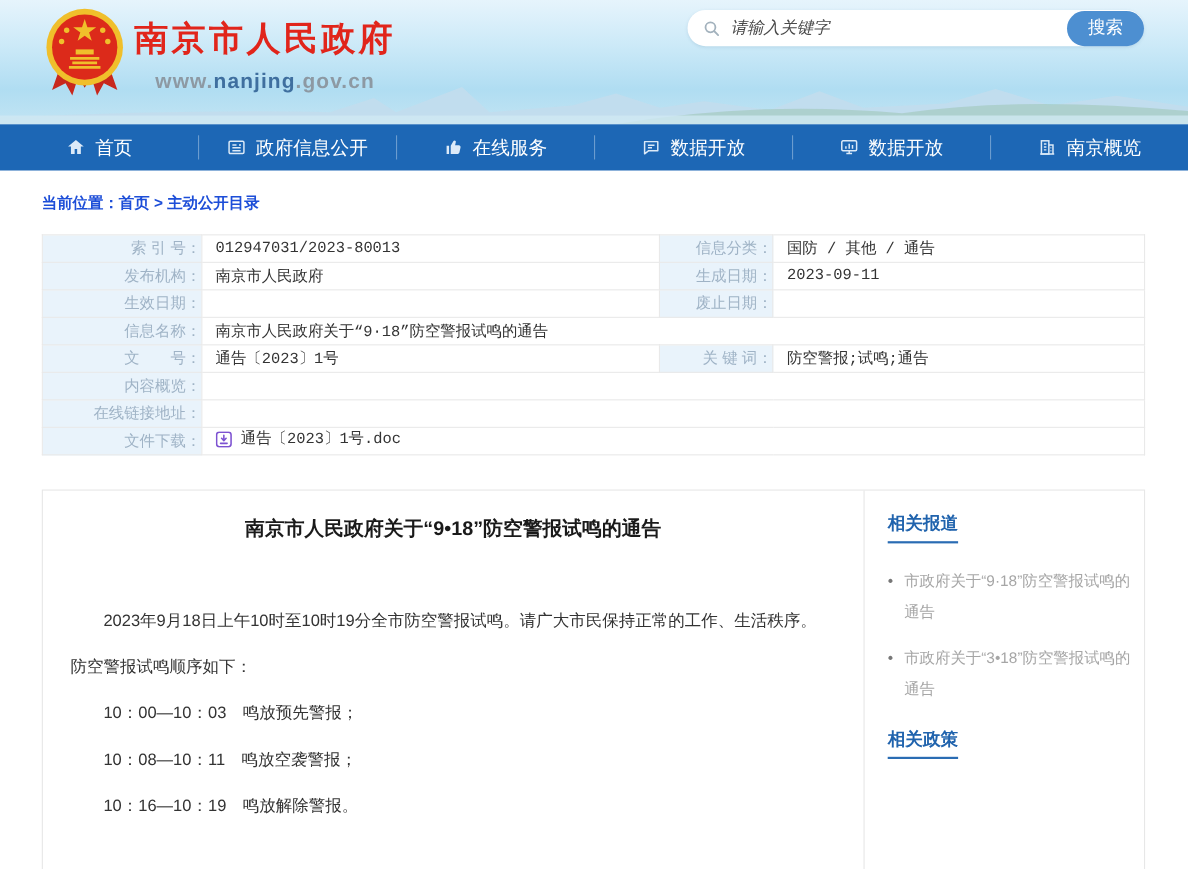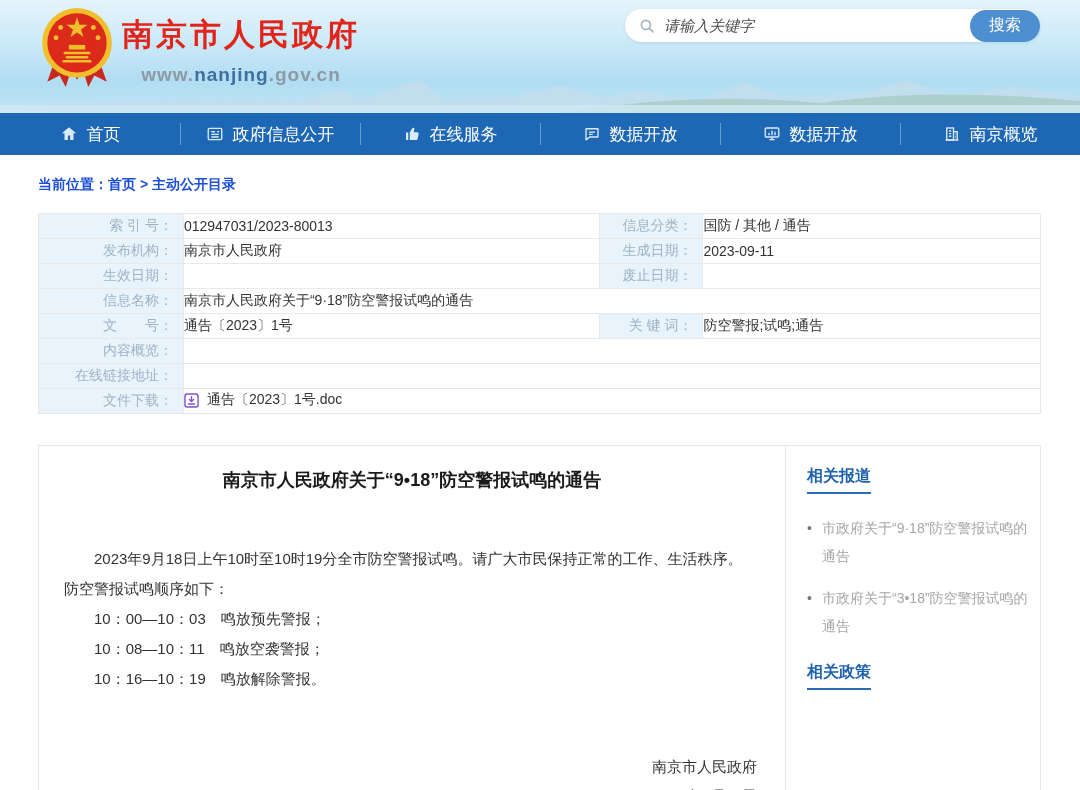--- a/index.html
+++ b/index.html
@@ -38,32 +38,32 @@
   
   .breadcrumb { position:absolute; left:38px; top:176px; font-size:14px; color:#333; }
   .breadcrumb span { color:#1d4ed8;font-weight:bold; }
   .crumb-link { cursor:pointer; }
 
   
   .info-table { position:absolute; left:38px; top:213px; width:1003px;
     border-collapse:collapse; font-size:14px; }
   .info-table td { border:1px solid #e9e9e9; height:25px; padding:1px 0; }
   .info-table td.lbl { background:#e9f3fb; color:#9fb3c6; text-align:right;
-    padding-right:10px; white-space:nowrap; }
-  .info-table td.val { color:#333; padding-left:0; }
+    white-space:nowrap; }
+  .info-table td.val { color:#333; padding-left:12px;font-family:Liberation Mono, monospace; }
   .file-link { display:inline-flex; align-items:center; gap:8px; color:#333; cursor:pointer; }
 
   
   .content-box { position:absolute; left:38px; top:445px; width:1003px; height:400px;
     border:1px solid #e7e7e7; background:#fff; }
   .main-col { position:absolute; left:0; top:0; width:747px; height:100%;
     border-right:1px solid #e7e7e7; }
   .article-title { margin-top:22px; text-align:center; font-size:18px;
     font-weight:bold; color:#1a1a1a; }
-  .article-body { margin:52px 28px 0 25px; font-size:15px; color:#333; line-height:30px; }
+  .article-body { margin:52px 28px 0 25px; font-size:15px; color:#333; line-height:42px; }
   .article-body p.indent { text-indent:2em; }
   .signature { margin-top:58px; padding-right:28px; text-align:right;
     font-size:15px; color:#333; line-height:29px; }
 
   .side-col { position:absolute; left:748px; top:0; width:255px; height:100%;
     padding:20px 14px 0 20px; }
   .side-heading { display:inline-block; font-size:16px; font-weight:bold;
     color:#2063ad; border-bottom:2px solid #2a6cb3; padding-bottom:5px; cursor:pointer; }
   .side-list { margin-top:20px; }
   .side-item { display:flex; margin-bottom:14px; cursor:pointer; }

